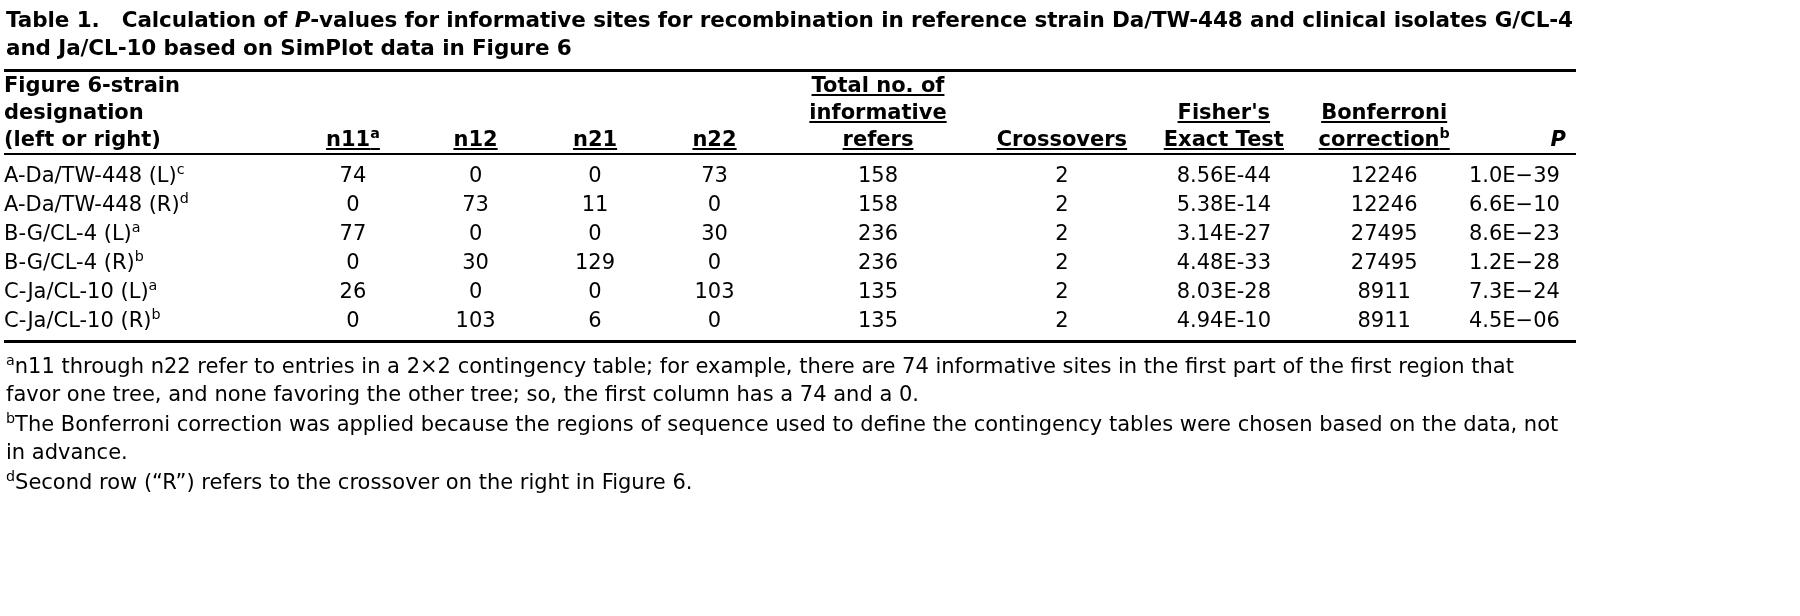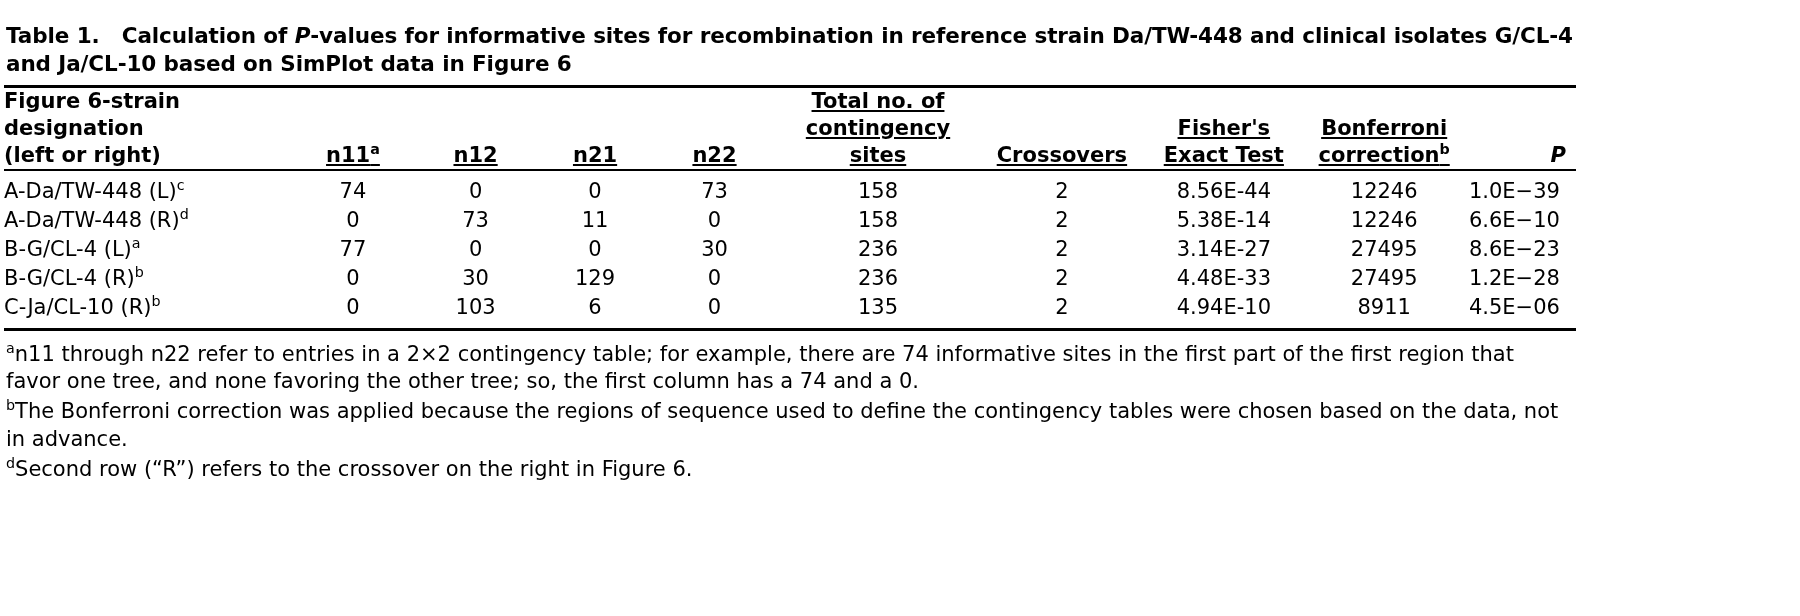--- a/index.html
+++ b/index.html
@@ -10,21 +10,21 @@
     width: 1800px;
     height: 616px;
     background: #ffffff;
     font-family: "DejaVu Sans", sans-serif;
     color: #000000;
     overflow: hidden;
   }
   .table-wrap {
     width: 1580px;
     box-sizing: border-box;
-    padding: 16px 4px;
+    padding: 0 4px;
   }
   .caption {
     font-size: 21.5px;
     line-height: 1.28;
     font-weight: bold;
     padding: 6px 2px 8px 2px;
     letter-spacing: -0.1px;
   }
   .caption .cap-label {
     font-weight: bold;
@@ -153,21 +153,21 @@
           <div>Figure 6-strain</div>
           <div>designation</div>
           <div>(left or right)</div>
         </th>
         <th class="center"><span>n11</span><sup>a</sup></th>
         <th class="center">n12</th>
         <th class="center">n21</th>
         <th class="center">n22</th>
         <th class="center">
           <div>Total no. of</div>
-          <div>contingency sites</div>
+          <div>informative refers</div>
         </th>
         <th class="center">Crossovers</th>
         <th class="center">
           <div>Fisher's</div>
           <div>Exact Test</div>
         </th>
         <th class="center">
           <div>Bonferroni</div>
           <div><span>correction</span><sup>b</sup></div>
         </th>
@@ -233,20 +233,32 @@
         <td class="center">0</td>
         <td class="center">30</td>
         <td class="center">129</td>
         <td class="center">0</td>
         <td class="center">236</td>
         <td class="center">2</td>
         <td class="center">4.48E-33</td>
         <td class="center">27495</td>
         <td class="right">1.2E−28</td>
       </tr>
+      <tr>
+        <td class="left"><span>C-Ja/CL-10 (L)</span><sup>a</sup></td>
+        <td class="center">26</td>
+        <td class="center">0</td>
+        <td class="center">0</td>
+        <td class="center">103</td>
+        <td class="center">135</td>
+        <td class="center">2</td>
+        <td class="center">8.03E-28</td>
+        <td class="center">8911</td>
+        <td class="right">7.3E−24</td>
+      </tr>
       <tr class="last-row">
         <td class="left"><span>C-Ja/CL-10 (R)</span><sup>b</sup></td>
         <td class="center">0</td>
         <td class="center">103</td>
         <td class="center">6</td>
         <td class="center">0</td>
         <td class="center">135</td>
         <td class="center">2</td>
         <td class="center">4.94E-10</td>
         <td class="center">8911</td>

